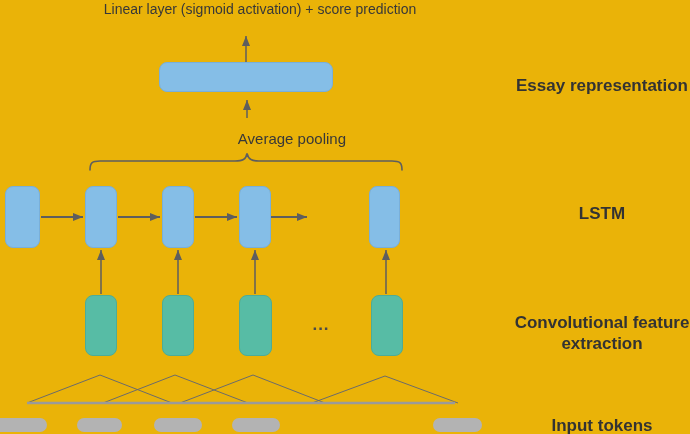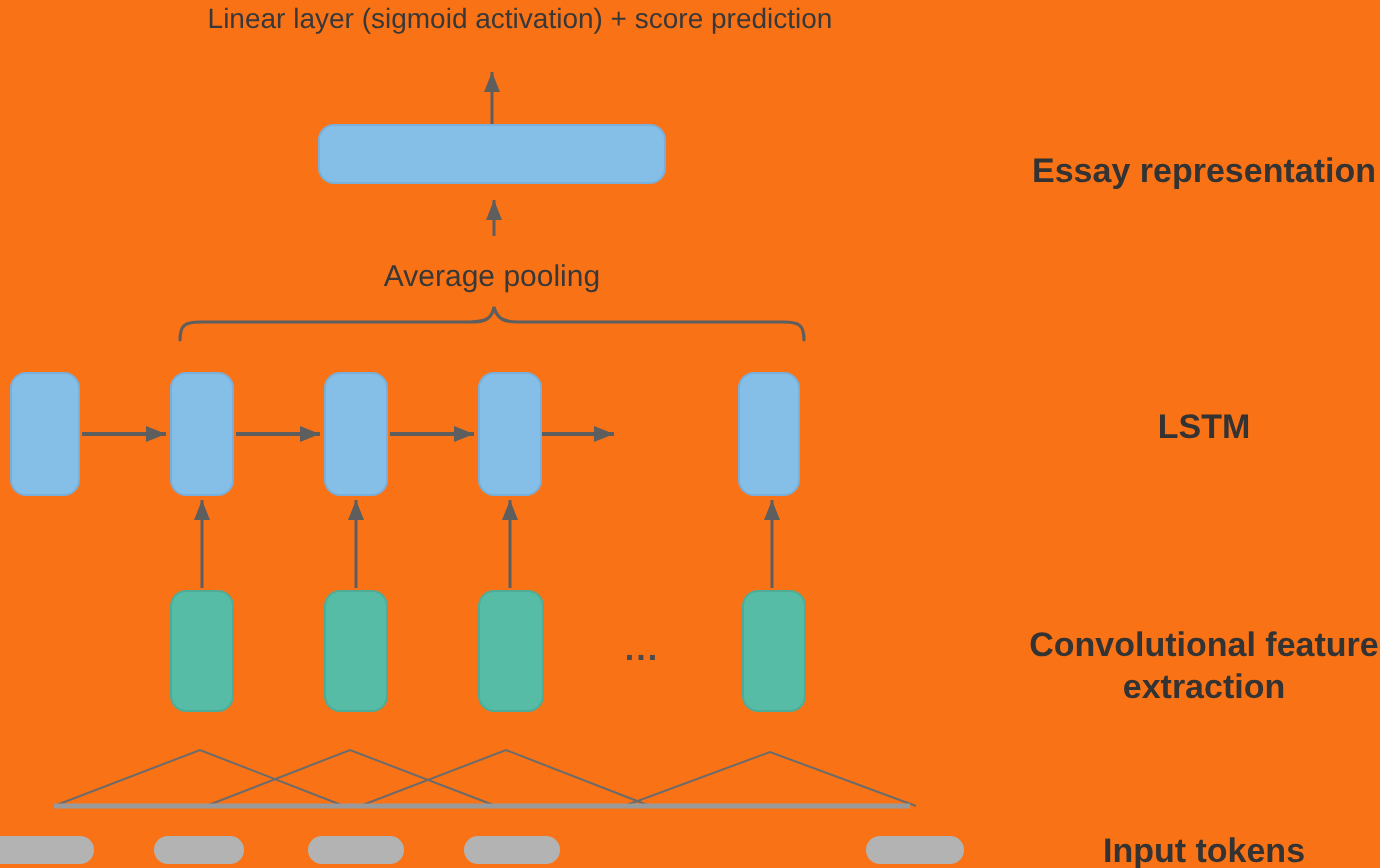--- a/index.html
+++ b/index.html
@@ -1,27 +1,27 @@
 <!DOCTYPE html>
 <html><head>
 <meta charset="utf-8">
 <style>
   html,body{margin:0;padding:0;background:#ffffff;}
   #canvas{
     position:relative;
     width:690px;height:434px;
-    background:#f97316;
+    background:#eab308;
     font-family:"Liberation Sans", sans-serif;
     color:#383838;
     overflow:hidden;
   }
   #shape-layer{position:absolute;left:0;top:0;width:690px;height:434px;}
   .txt{position:absolute;white-space:pre-wrap;}
   .top-label{left:0;top:1px;width:520px;text-align:center;font-size:14px;}
-  .pool-label{left:146px;top:130px;width:200px;text-align:center;font-size:15px;}
+  .pool-label{left:146px;top:130px;width:200px;text-align:right;font-size:15px;}
   .rlabel{left:502px;width:200px;text-align:center;font-weight:bold;font-size:17px;line-height:21px;color:#333333;}
   .rlabel.essay{top:75px;}
   .rlabel.lstm{top:203px;}
   .rlabel.conv{top:312px;}
   .rlabel.input{top:415px;}
   .ellipsis{left:304px;top:315px;width:34px;text-align:center;font-weight:bold;font-size:17px;letter-spacing:1px;color:#4a4a4a;}
   .box{position:absolute;border-radius:8px;box-sizing:border-box;}
   .box.blue{background:#85BEE7;border:1px solid #79AFD9;}
   .box.green{background:#57BCA5;border:1px solid #4EAC96;}
   .box.essay-rep{left:159px;top:62px;width:174px;height:30px;}

